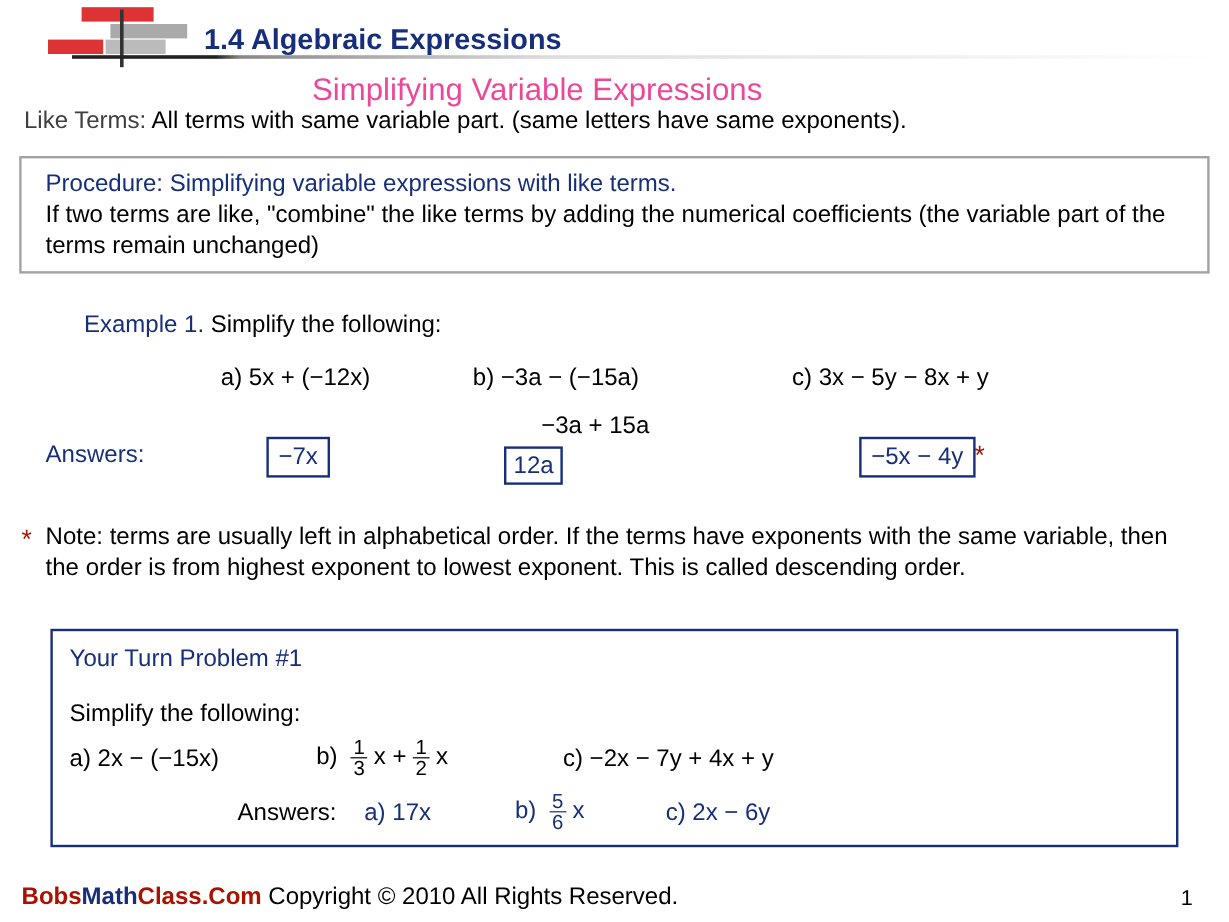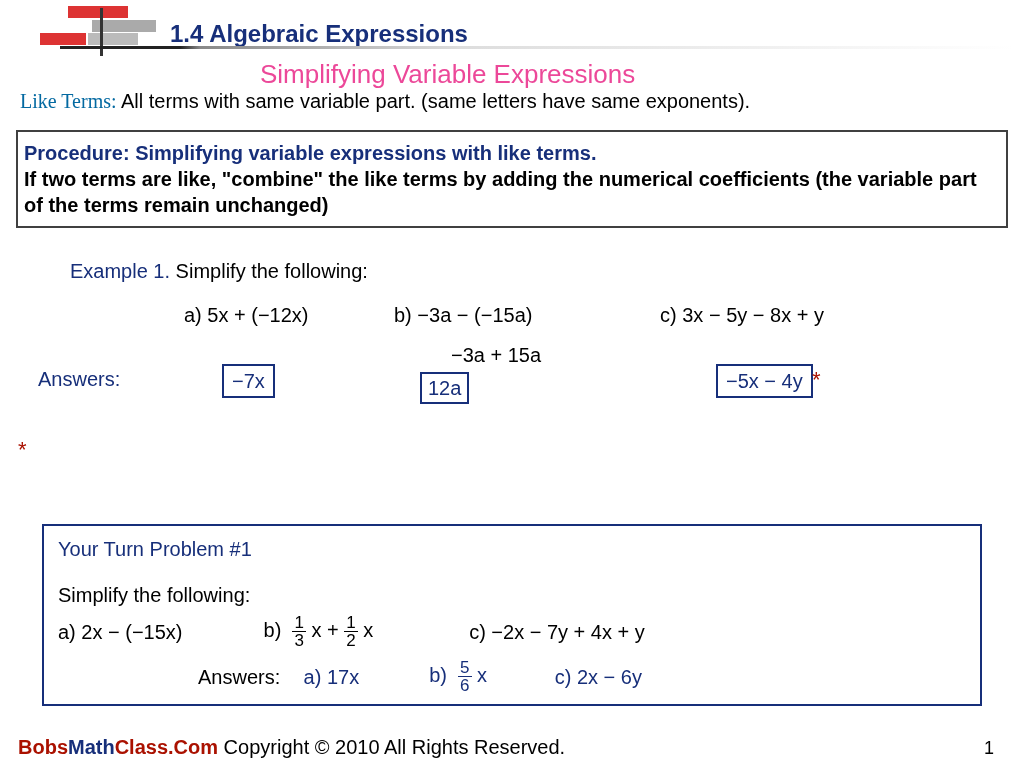--- a/index.html
+++ b/index.html
@@ -31,24 +31,24 @@
     position:absolute; top:46px; left:60px; right:10px;
     height:3px;
     background: linear-gradient(to right,#222 0,#222 120px,#888 140px,#ddd 400px,rgba(255,255,255,0) 100%);
   }
   .vbar { position:absolute; top:8px; left:100px; width:3px; height:48px; background:#333; }
   .subtitle {
     position:absolute; top:58px; left:260px;
     color:#ec4899; font-size:26px;
   }
   .para1 { position:absolute; top:88px; left:20px; right:20px; }
-  .para1 .lt { color:#0369a1;font-family:Liberation Serif, serif; }
+  .para1 .lt { color:#404040; }
   .procbox {
     position:absolute; top:130px; left:16px; right:16px;
-    border:2px solid #404040; padding:8px 6px;font-weight:bold;
+    border:2px solid #a3a3a3; padding:8px 20px;
   }
   .procbox .pt { color:#172f7a; }
   .ex1 { position:absolute; top:258px; left:38px;margin-left:32px; }
   .ex1 .el { color:#172f7a; }
   .problems { position:absolute; top:302px; left:0; right:0; }
   .pa { position:absolute; left:184px; }
   .pb { position:absolute; left:394px; }
   .pc { position:absolute; left:660px; }
   .anslbl { position:absolute; top:366px; left:38px; color:#172f7a; }
   .ansbox { display:inline-block; border:2px solid #172f7a; padding:2px 8px; color:#172f7a; font-weight:normal; }
@@ -113,20 +113,21 @@
 
 <div class="anslbl">Answers:</div>
 <div class="ansA"><span class="ansbox">−7x</span></div>
 <div class="mid">−3a + 15a</div>
 <div class="boxed12">12a</div>
 <div class="ansC"><span class="ansbox">−5x − 4y</span></div>
 <div class="starC star">*</div>
 
 <div class="notewrap">
   <span class="star">*</span>
+  <span>Note: terms are usually left in alphabetical order.  If the terms have exponents with the same variable, then the order is from highest exponent to lowest exponent.  This is called descending order.</span>
 </div>
 
 <div class="ytp">
   <div class="ytpt">Your Turn Problem #1</div>
   <div>Simplify the following:</div>
   <div class="row">
     <span class="cell" style="width:200px">a)  2x − (−15x)</span>
     <span class="cell" style="width:200px">
       <span>b)</span>&nbsp;
       <span class="frac"><span class="n">1</span><span class="d">3</span></span><span> x + </span><span class="frac"><span class="n">1</span><span class="d">2</span></span><span> x</span>

